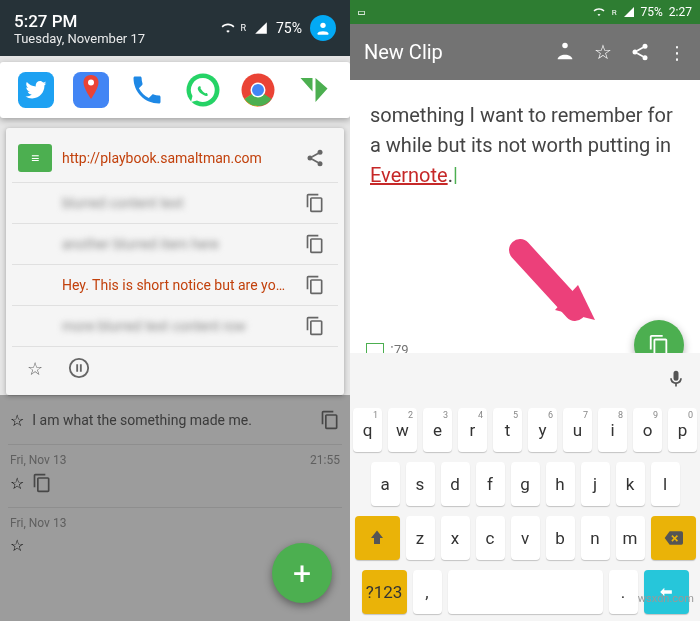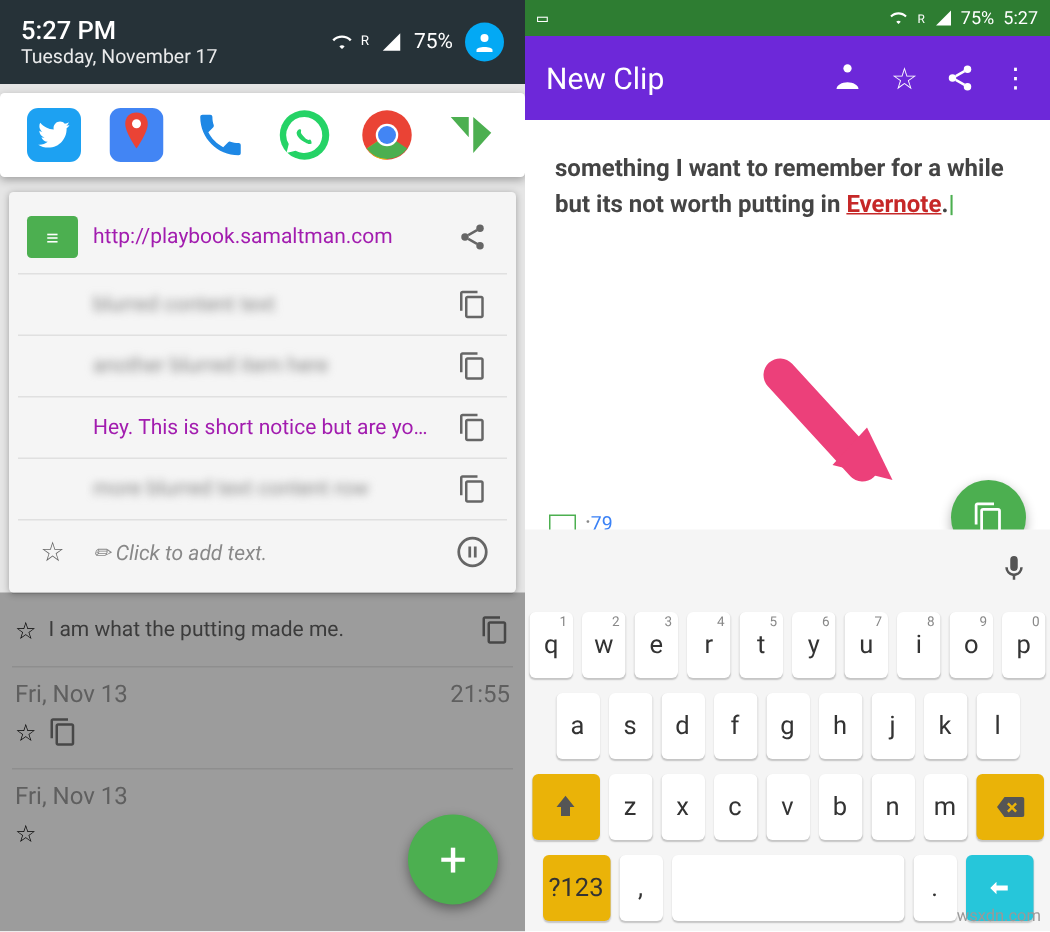--- a/index.html
+++ b/index.html
@@ -12,60 +12,60 @@
 .left .statusbar { background: #263238; color: #fff; height: 56px; display: flex; align-items: center; justify-content: space-between; padding: 0 14px 0 14px; }
 .left .sb-left .t1 { font-size: 17px; font-weight: 500; }
 .left .sb-left .t2 { font-size: 13px; opacity: .9; }
 .left .sb-right { display: flex; align-items: center; gap: 8px; font-size: 14px; }
 .left .sb-avatar { width: 26px; height: 26px; border-radius: 50%; background: #03a9f4; display:flex; align-items:center; justify-content:center; }
 .left .appbar { background: #fff; margin-top: 6px; border-radius: 3px; padding: 6px 8px; display: flex; justify-content: space-around; box-shadow: 0 2px 6px rgba(0,0,0,.3); }
 .left .appbar .app { width: 44px; height: 44px; display:flex; align-items:center; justify-content:center; }
 .left .card { background: #f5f5f5; border-radius: 3px; margin:10px 6px 0 6px; box-shadow: 0 1px 5px rgba(0,0,0,.3); padding: 6px 6px; }
 .left .row { display:flex; align-items:center; padding: 10px 6px; border-bottom: 1px solid #e0e0e0; gap:10px; }
 .left .row:last-child { border-bottom: none; }
-.left .row .txt { flex: 1; font-size: 14px; color:#a21caf; white-space: nowrap; overflow: hidden; text-overflow: ellipsis; }
+.left .row .txt { flex: 1; font-size: 14px; color:#c2410c; white-space: nowrap; overflow: hidden; text-overflow: ellipsis; }
 .left .row .blur { filter: blur(3px); color:#888; }
 .left .row .ic { width:34px; display:flex; justify-content:center; color:#666; font-size:18px;}
 .left .row .logo { width:34px; height:28px; background:#4caf50; border-radius:3px; display:flex; align-items:center; justify-content:center;}
 .left .row .logo span{color:#fff;font-size:14px;}
 .left .bglist { position:absolute; left:0; right:0; bottom:0; top:395px; background:#e0e0e0; padding:0 8px;}
 .left .bgitem { border-top:1px solid #ccc; padding:8px 2px;}
-.left .bgdate { display:flex; justify-content:space-between; font-size:16px; color:#888;text-align:right;}
+.left .bgdate { display:flex; justify-content:space-between; font-size:12px; color:#888;text-align:right;}
 .left .bgrow { display:flex; align-items:center; gap:8px; padding:6px 0;}
 .left .bgrow .t{flex:1; font-size:14px; color:#555;}
 .left .fab { position:absolute; bottom:18px; right:18px; width:60px; height:60px; border-radius:50%; background:#4caf50; box-shadow:0 3px 8px rgba(0,0,0,.4); display:flex; align-items:center; justify-content:center; font-size:32px; color:#fff;}
 .left .overlay { position:absolute; top:395px; left:0; right:0; bottom:0; background:rgba(0,0,0,.3);}
 .left .arrow { position:absolute; left:0px; top:270px; }
 
 
 .right { background:#fff; }
 .right .status2 { background:#2e7d32; height:24px; display:flex; align-items:center; justify-content:flex-end; padding:0 8px; color:#fff; font-size:12px; gap:6px;}
 .right .status2 .l{margin-right:auto;font-family:monospace;}
-.right .appbar2 { background:#6d28d9; height:56px; display:flex; align-items:center; color:#fff; padding:0 14px; gap:18px;}
+.right .appbar2 { background:#737373; height:56px; display:flex; align-items:center; color:#fff; padding:0 14px; gap:18px;}
 .right .appbar2 .title{font-size:20px; flex:1;}
-.right .editor { padding:20px 20px 0; font-size:16px; color:#444; line-height:1.5; height:250px;font-weight:bold;}
+.right .editor { padding:20px 20px 0; font-size:20px; color:#444; line-height:1.5; height:250px;}
 .right .editor .evernote{color:#c62828; text-decoration:underline;}
 .right .counter { display:flex; align-items:center; padding:0 16px; border-bottom:1px solid #4caf50; height:40px; position:relative;}
-.right .counter .n{font-size:13px; color:#3b82f6;}
+.right .counter .n{font-size:13px; color:#737373;}
 .right .counter .ep{width:18px;height:14px;background:#fff;border:1px solid #4caf50; margin-right:6px; position:relative;}
 .right .fab2 { position:absolute; right:16px; top:-10px; width:50px; height:50px; border-radius:50%; background:#4caf50; box-shadow:0 3px 8px rgba(0,0,0,.3); display:flex; align-items:center; justify-content:center;}
 .right .arrow2 { position:absolute; right:90px; top:235px;}
 
 
 .kb { position:absolute; bottom:0; left:0; right:0; background:#f5f5f5; padding:4px 0 0;}
 .kb .sug { height:44px; display:flex; align-items:center; justify-content:flex-end; padding:0 14px;}
 .kb .krow{display:flex; justify-content:center; margin:4px 0;}
 .kb .key{background:#fff; margin:3px; height:44px; border-radius:4px; box-shadow:0 1px 1px rgba(0,0,0,.2); display:flex; align-items:center; justify-content:center; font-size:17px; color:#333; position:relative; flex:0 0 29px;}
 .kb .key .sub{position:absolute; top:2px; right:4px; font-size:9px; color:#888;}
 .kb .wide{flex:0 0 45px; background:#eab308;}
 .kb .space{flex:0 0 155px; background:#fff;}
 .kb .send{background:#26c6da; color:#fff;}
 
 svg{display:block;}
-.watermark{position:absolute; right:6px; bottom:4px; font-size:11px; color:#999;}
+.watermark{position:absolute; right:6px; bottom:16px; font-size:11px; color:#999;}
 </style>
 </head>
 <body>
 
 <div class="screens">
 
 <div class="phone left">
   <div class="statusbar">
     <div class="sb-left">
       <div class="t1">5:27 PM</div>
@@ -127,21 +127,21 @@
           <svg width="36" height="36" viewBox="0 0 24 24">
             <path fill="#4caf50" d="M3 4l8 9V4zm10 0v16l8-9z"></path>
           </svg>
         </div>
   </div>
 
   <div class="bglist">
     <div class="bgitem">
       <div class="bgrow">
             <span>☆</span>
-            <span class="t">I am what the putting made me.</span>
+            <span class="t">I am what the something made me.</span>
             <svg width="20" height="20" viewBox="0 0 24 24" fill="#666">
               <path d="M16 1H4c-1.1 0-2 .9-2 2v14h2V3h12V1zm3 4H8c-1.1 0-2 .9-2 2v14c0 1.1.9 2 2 2h11c1.1 0 2-.9 2-2V7c0-1.1-.9-2-2-2zm0 16H8V7h11v14z"></path>
             </svg>
           </div>
     </div>
     <div class="bgitem">
       <div class="bgdate">
             <span>Fri, Nov 13</span>
             <span>21:55</span>
           </div>
@@ -210,21 +210,20 @@
           <div style="width:34px"></div>
           <div class="txt blur">more blurred text content row</div>
           <div class="ic">
             <svg width="20" height="20" viewBox="0 0 24 24" fill="#666">
               <path d="M16 1H4c-1.1 0-2 .9-2 2v14h2V3h12V1zm3 4H8c-1.1 0-2 .9-2 2v14c0 1.1.9 2 2 2h11c1.1 0 2-.9 2-2V7c0-1.1-.9-2-2-2zm0 16H8V7h11v14z"></path>
             </svg>
           </div>
         </div>
     <div class="row">
       <div class="ic">☆</div>
-      <div class="txt" style="color:#888;font-style:italic;">✏ <span>Click to add text.</span></div>
       <div class="ic">
             <svg width="22" height="22" viewBox="0 0 24 24" fill="none" stroke="#666" stroke-width="2">
               <circle cx="12" cy="12" r="10"></circle>
               <path d="M10 8v8M14 8v8"></path>
             </svg>
           </div>
     </div>
   </div>
 
   <svg class="arrow" width="90" height="120" viewBox="0 0 90 120">
@@ -237,21 +236,21 @@
   <div class="status2">
     <span class="l">▭</span>
     <svg width="14" height="12" viewBox="0 0 24 24" fill="#fff">
           <path d="M1 9l2 2c4.97-4.97 13.03-4.97 18 0l2-2C16.93 2.93 7.07 2.93 1 9zm8 8l3 3 3-3c-1.66-1.66-4.34-1.66-6 0z"></path>
         </svg>
     <span style="font-size:8px">R</span>
     <svg width="12" height="12" viewBox="0 0 24 24" fill="#fff">
           <path d="M2 22h20V2z"></path>
         </svg>
     <span>75%</span>
-    <span>5:27</span>
+    <span>2:27</span>
   </div>
   <div class="appbar2">
     <span class="title">New Clip</span>
     <svg width="22" height="22" viewBox="0 0 24 24" fill="#fff">
           <circle cx="12" cy="5" r="3"></circle>
           <path d="M4 20c0-3 4-5 8-5s8 2 8 5H4z"></path>
         </svg>
     <span style="font-size:20px">☆</span>
     <svg width="20" height="20" viewBox="0 0 24 24" fill="#fff">
           <circle cx="18" cy="5" r="3"></circle>

